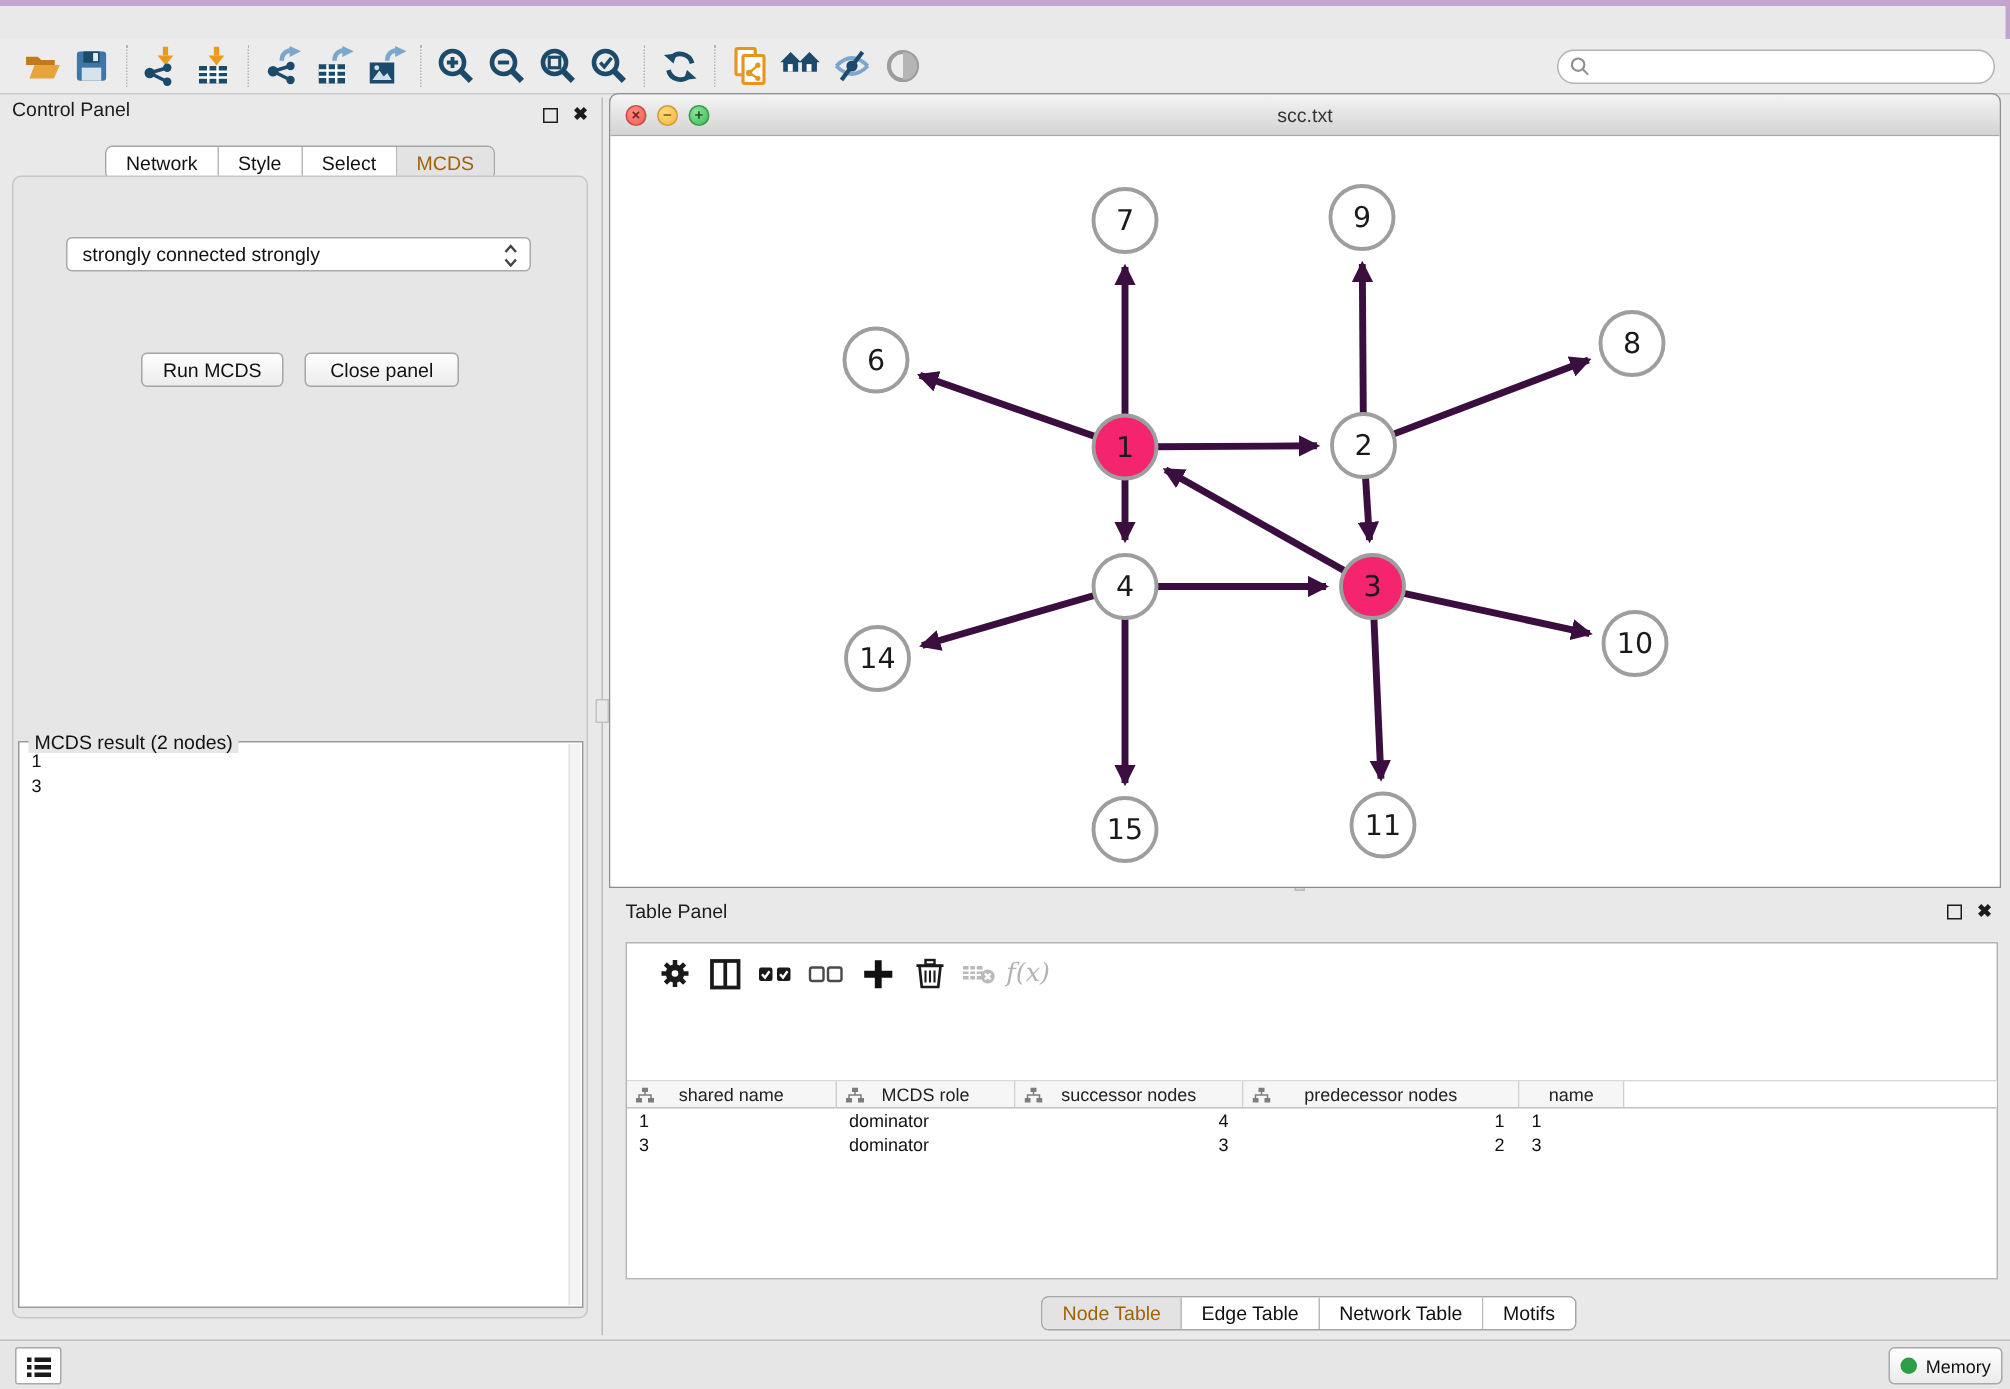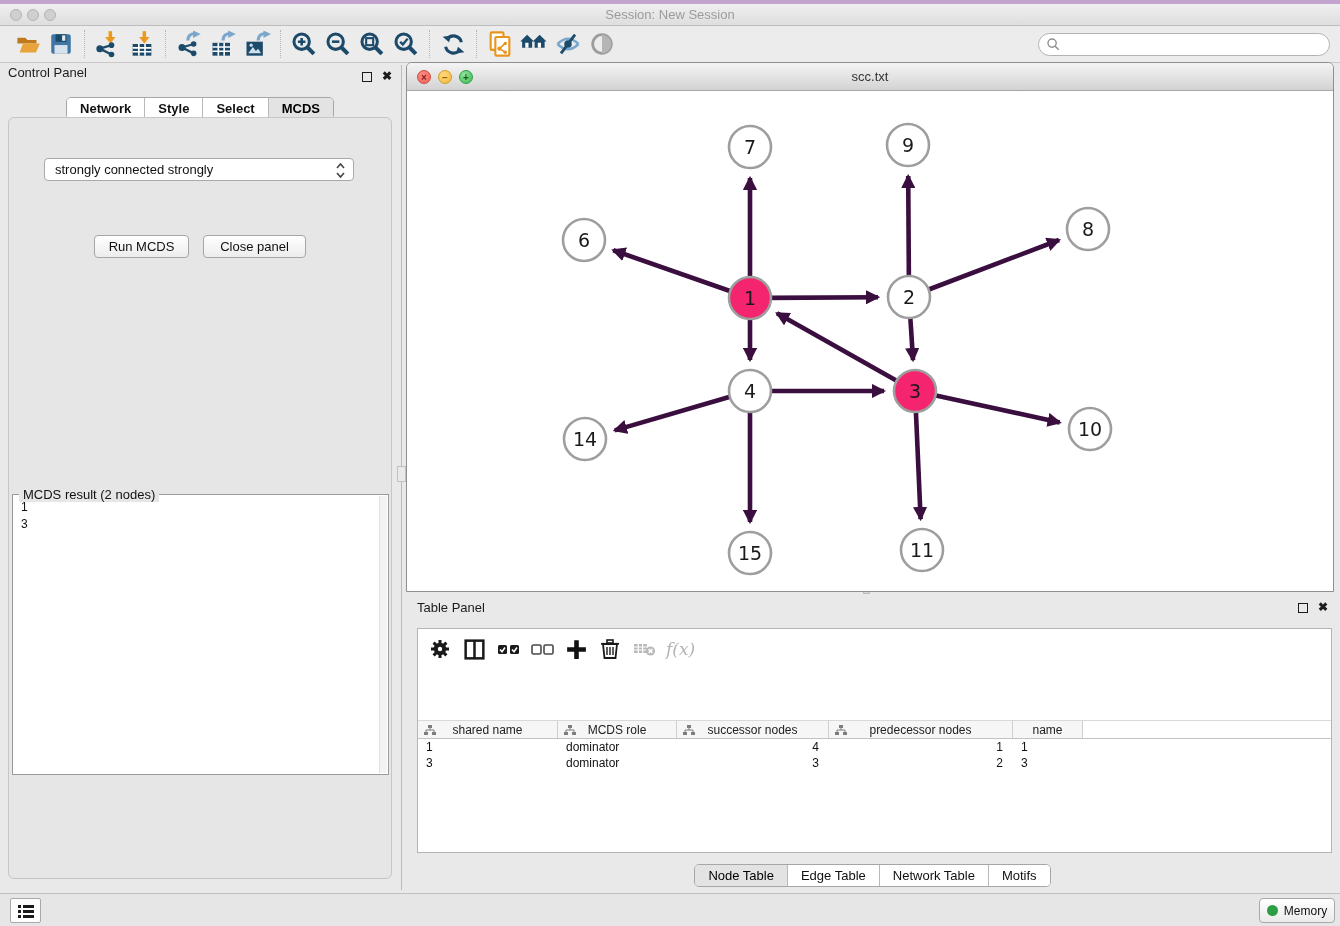--- a/index.html
+++ b/index.html
@@ -24,35 +24,35 @@
   .search-wrap { margin-left:auto; margin-right:10px; position:relative; }
   .search-input { width:292px; height:23px; border:1px solid #b3b3b3; border-radius:12px;
     background:#fff; padding:0 8px 0 26px; font-size:12px; outline:none; }
   .search-glass { position:absolute; left:8px; top:4px; }
   
   .control-panel { position:absolute; left:0; top:65px; width:400px; height:826px; }
   .panel-head { position:relative; height:24px; }
   .panel-head .ph-title { position:absolute; left:8px; top:0; font-size:13px; color:#1c1c1c; }
   .ph-float { position:absolute; right:28px; top:7px; width:10px; height:10px; border:1.6px solid #1c1c1c; }
   .ph-close { position:absolute; right:8px; top:4px; font-size:12px; font-weight:bold; color:#1c1c1c; cursor:default; }
-  .tabs-row { position:absolute; left:0; top:32px; width:100%; display:flex; justify-content:center;font-weight:bold; }
+  .tabs-row { position:absolute; left:0; top:32px; width:100%; display:flex; justify-content:center; }
   .seg-group { display:flex; border:1px solid #a6a6a6; border-radius:5px; overflow:hidden; background:#fff; }
   .seg-tab { padding:0 13px; height:21px; line-height:21px; font-size:13px; color:#111;
     background:#fff; border-right:1px solid #b9b9b9; }
   .seg-tab:last-child { border-right:none; }
-  .seg-tab.active { background:#e3e3e3; color:#000000; }
+  .seg-tab.active { background:#e3e3e3; color:#a16207; }
   .cp-pane { position:absolute; left:8px; top:52px; width:384px; height:762px;
     background:#e6e6e6; border:1px solid #c6c6c6; border-radius:6px; }
   .opt-label { position:absolute; left:0; top:70px; width:400px; text-align:center; font-size:13px; color:#111; }
   .dropdown { position:absolute; left:44px; top:93px; width:310px; height:23px; background:#fff;
     border:1px solid #a9a9a9; border-radius:4px; font-size:13px; line-height:21px; padding-left:10px; color:#111; }
   .dd-chevrons { position:absolute; right:7px; top:3px; }
   .cp-btn { position:absolute; height:23px; background:linear-gradient(#ffffff,#ececec);
     border:1px solid #a6a6a6; border-radius:4px; font-size:13px; text-align:center; line-height:21px; color:#111;margin-top:44px; }
-  .fieldset { position:absolute; left:12px; top:429px; width:377px; height:281px;
+  .fieldset { position:absolute; left:12px; top:429px; width:377px; height:378px;
     border:1px solid #9a9a9a; background:#fff; }
   .fs-legend { position:absolute; left:6px; top:-8px; background:#e6e6e6; padding:0 4px;
     font-size:13px; color:#111; }
   .fs-text { position:absolute; left:2px; top:4px; right:10px; bottom:2px; font-size:12px;
     line-height:17px; padding-left:6px; white-space:pre-line; color:#111; }
   .fs-scroll { position:absolute; right:1px; top:1px; width:8px; height:calc(100% - 2px);
     background:#f3f3f3; border-left:1px solid #e2e2e2; }
   
   .v-divider { position:absolute; left:401px; top:65px; width:1px; height:825px; background:#bcbcbc; }
   .v-handle { position:absolute; left:397px; top:466px; width:9px; height:16px;
@@ -73,21 +73,21 @@
   .net-canvas { position:absolute; left:0; top:28px; right:0; bottom:0; background:#fff; overflow:hidden; }
   
   .table-panel { position:absolute; left:405px; top:595px; width:935px; height:296px; }
   .tp-head { position:relative; height:26px; }
   .tp-head .ph-title { position:absolute; left:12px; top:5px; font-size:13px; color:#1c1c1c; }
   .tp-head .ph-float { right:32px; top:8px; }
   .tp-head .ph-close { right:12px; top:5px; }
   .tp-content { position:absolute; left:12px; top:33px; right:8px; height:225px;
     background:#fff; border:1px solid #b5b5b5; }
   .tp-toolbar { display:flex; align-items:center; height:40px; padding-left:10px; }
-  .tp-tool { width:34px; height:30px; display:flex; align-items:center; justify-content:flex-start; }
+  .tp-tool { width:34px; height:30px; display:flex; align-items:center; justify-content:flex-end; }
   .fx-label { font-family:"DejaVu Serif",serif; font-style:italic; font-size:17px; color:#b3b3b3; }
   .grid-table { position:absolute; left:0; top:47px; right:0; }
   .gt-header { display:flex; border-top:1px solid #d9d9d9; border-bottom:1px solid #c3c3c3;
     background:#f6f6f6; height:19px;margin-top:44px; }
   .gt-hcell { position:relative; display:flex; align-items:center; justify-content:center;
     font-size:12px; color:#222; border-right:1px solid #cfcfcf; background:#f6f6f6; }
   .gt-hcell .tree-ic { position:absolute; left:6px; top:4px; }
   .gt-hfill { flex:1; background:#fff; border-right:none; }
   .gt-row { display:flex; height:16px; }
   .gt-cell { font-size:12px; color:#111; line-height:16px; overflow:hidden; }
@@ -103,26 +103,20 @@
     display:flex; align-items:center; justify-content:center; gap:6px; font-size:12px; color:#111; }
   .mem-dot { width:11px; height:11px; border-radius:50%; background:#2e9e44; }
 </style>
 </head>
 <body>
 
 <div id="app">
 
   <div class="purple-top"></div>
   <div class="purple-right"></div>
-  <div class="titlebar">
-    <span class="tl-dot" style="left:10px"></span>
-    <span class="tl-dot" style="left:27px"></span>
-    <span class="tl-dot" style="left:44px"></span>
-    <div class="title">Session: New Session</div>
-  </div>
 
   <div class="toolbar">
     <div class="tb-btn">
       <svg width="27" height="27" viewBox="0 0 24 24">
           <path d="M3 19 L3 6 L10 6 L12 8 L20 8 L20 11 L3 11 Z" fill="#c07a1d"></path>
           <path d="M5 19 L8 11 L23 11 L19.5 19 Z" fill="#e9a33b"></path>
         </svg>
     </div>
     <div class="tb-btn">
       <svg width="26" height="26" viewBox="0 0 24 24">

